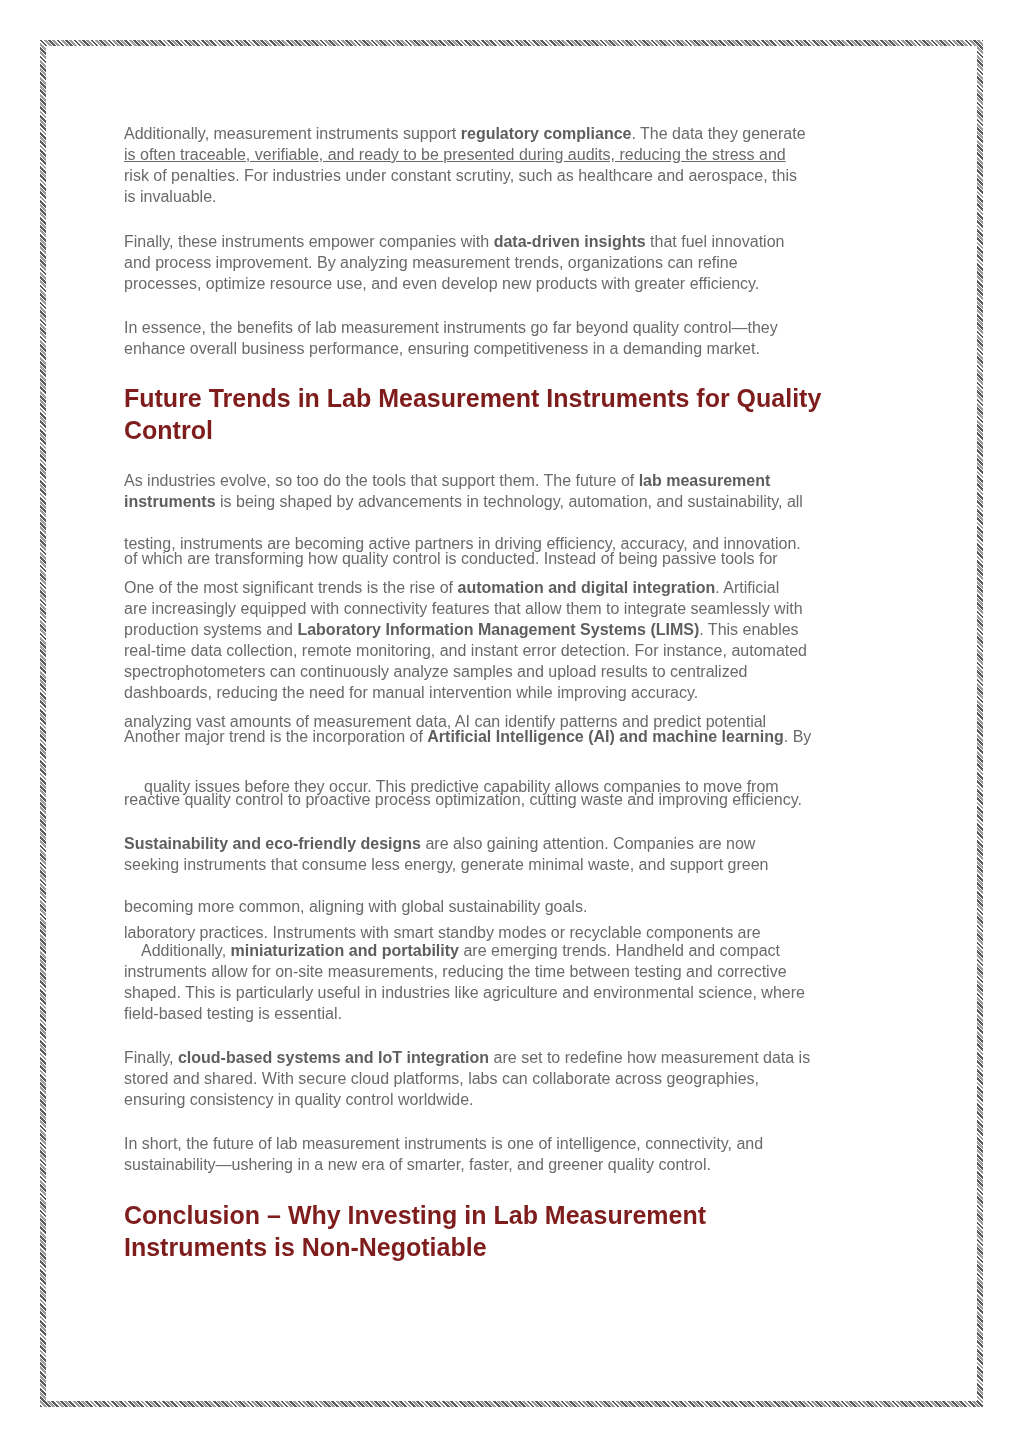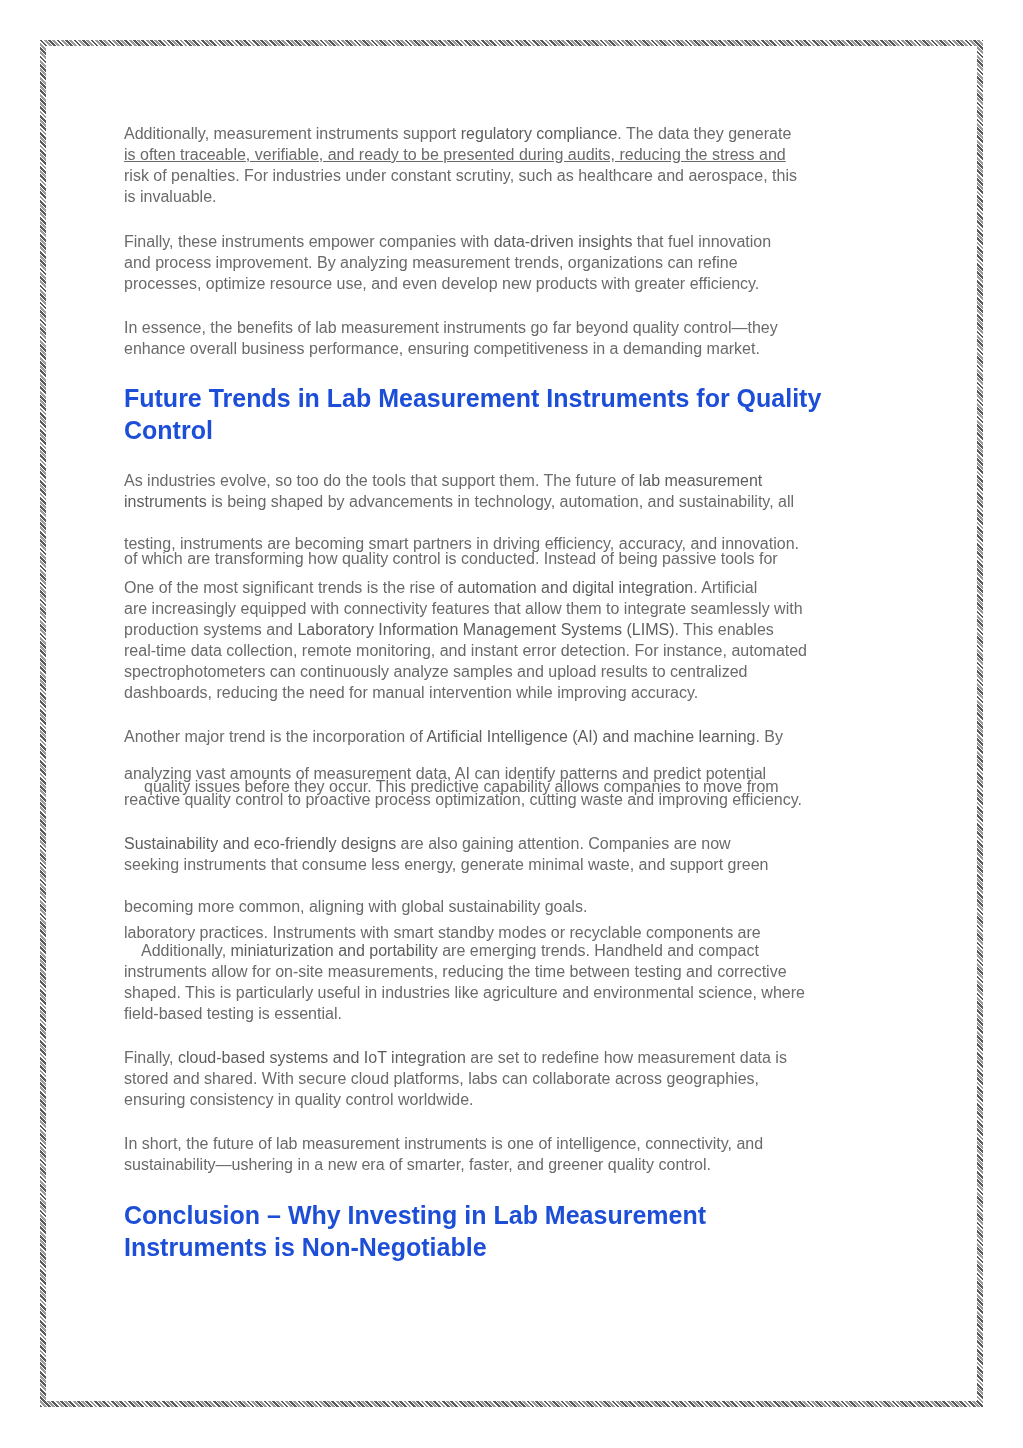--- a/index.html
+++ b/index.html
@@ -9,25 +9,25 @@
     box-sizing: border-box;
     border: 6px solid transparent;
     border-image: repeating-linear-gradient(45deg, #5a5a5a 0px, #5a5a5a 2px, #ffffff 2px, #ffffff 3px, #9a9a9a 3px, #9a9a9a 5px, #ffffff 5px, #ffffff 6px) 6;
   }
   .content { position: absolute; left: 124px; top: 0; width: 790px; }
   .line {
     position: absolute; left: 0; white-space: nowrap;
     font-family: "Liberation Sans", sans-serif; font-size: 16px; line-height: 21px;
     color: #6a6a6a; transform-origin: left center;
   }
-  .line b { color: #5e5e5e; font-weight: normal; }
+  .line b { color: #5e5e5e; font-weight: bold; }
   .heading-line {
     position: absolute; left: 0; white-space: nowrap;
     font-family: "Liberation Sans", sans-serif; font-size: 25px; line-height: 32px;
-    font-weight: bold; color: #1d4ed8; transform-origin: left center;
+    font-weight: bold; color: #7f1d1d; transform-origin: left center;
   }
 </style>
 </head>
 <body>
 
 <div class="page-border"></div>
 <div class="content" id="content">
     <div>
       <div class="line" style="top: 123px;"><span>Additionally, measurement instruments support </span><b>regulatory compliance</b><span>. The data they generate</span></div>
       <div class="line" style="top: 144px; text-decoration: underline;"><span>is often traceable, verifiable, and ready to be presented during audits, reducing the stress and</span></div>
@@ -44,33 +44,33 @@
       <div class="line" style="top: 338px;"><span>enhance overall business performance, ensuring competitiveness in a demanding market.</span></div>
     </div>
     <div>
       <div class="heading-line" style="top: 382px;">Future Trends in Lab Measurement Instruments for Quality</div>
       <div class="heading-line" style="top: 414px;">Control</div>
     </div>
     <div>
       <div class="line" style="top: 470px;"><span>As industries evolve, so too do the tools that support them. The future of </span><b>lab measurement</b></div>
       <div class="line" style="top: 491px;"><b>instruments</b><span> is being shaped by advancements in technology, automation, and sustainability, all</span></div>
       <div class="line" style="top: 512px; margin-top: 36px;"><span>of which are transforming how quality control is conducted. Instead of being passive tools for</span></div>
-      <div class="line" style="top: 533px;"><span>testing, instruments are becoming smart partners in driving efficiency, accuracy, and innovation.</span></div>
+      <div class="line" style="top: 533px;"><span>testing, instruments are becoming active partners in driving efficiency, accuracy, and innovation.</span></div>
     </div>
     <div>
       <div class="line" style="top: 577px;"><span>One of the most significant trends is the rise of </span><b>automation and digital integration</b><span>. Artificial</span></div>
       <div class="line" style="top: 598px;"><span>are increasingly equipped with connectivity features that allow them to integrate seamlessly with</span></div>
       <div class="line" style="top: 619px;"><span>production systems and </span><b>Laboratory Information Management Systems (LIMS)</b><span>. This enables</span></div>
       <div class="line" style="top: 640px;"><span>real-time data collection, remote monitoring, and instant error detection. For instance, automated</span></div>
       <div class="line" style="top: 661px;"><span>spectrophotometers can continuously analyze samples and upload results to centralized</span></div>
       <div class="line" style="top: 682px;"><span>dashboards, reducing the need for manual intervention while improving accuracy.</span></div>
     </div>
     <div>
       <div class="line" style="top: 726px;"><span>Another major trend is the incorporation of </span><b>Artificial Intelligence (AI) and machine learning</b><span>. By</span></div>
-      <div class="line" style="top: 763px;"><span>analyzing vast amounts of measurement data, AI can identify patterns and predict potential</span></div>
+      <div class="line" style="top: 711px;"><span>analyzing vast amounts of measurement data, AI can identify patterns and predict potential</span></div>
       <div class="line" style="top: 776px; margin-left: 20px;"><span>quality issues before they occur. This predictive capability allows companies to move from</span></div>
       <div class="line" style="top: 789px;"><span>reactive quality control to proactive process optimization, cutting waste and improving efficiency.</span></div>
     </div>
     <div>
       <div class="line" style="top: 833px;"><b>Sustainability and eco-friendly designs</b><span> are also gaining attention. Companies are now</span></div>
       <div class="line" style="top: 854px;"><span>seeking instruments that consume less energy, generate minimal waste, and support green</span></div>
       <div class="line" style="top: 922px;"><span>laboratory practices. Instruments with smart standby modes or recyclable components are</span></div>
       <div class="line" style="top: 896px;"><span>becoming more common, aligning with global sustainability goals.</span></div>
     </div>
     <div>

